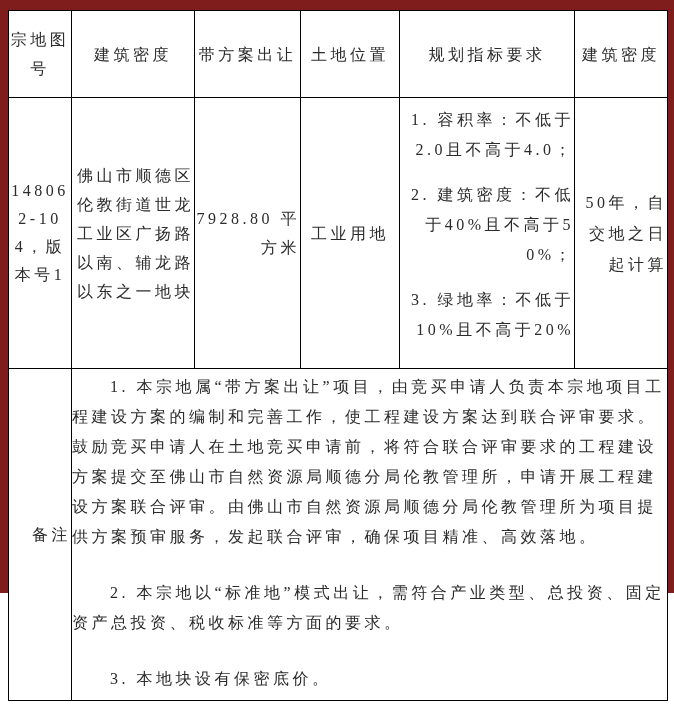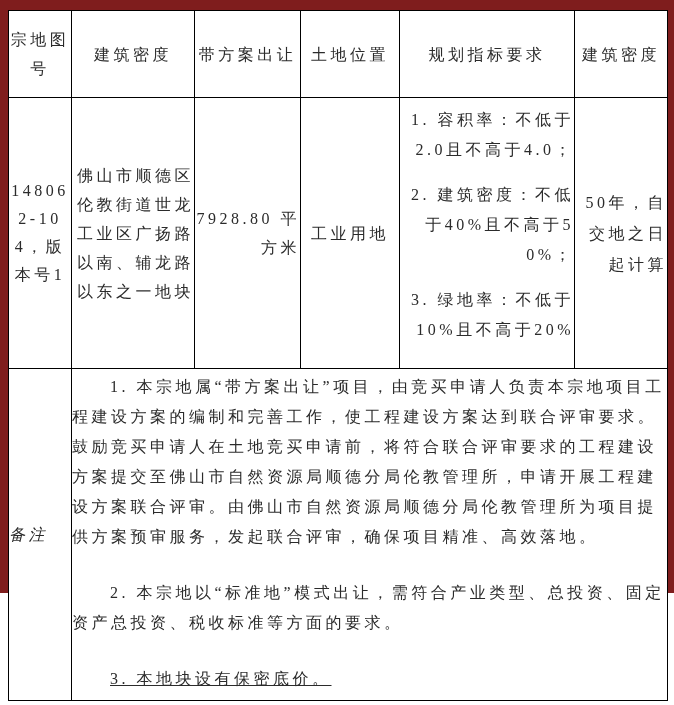--- a/index.html
+++ b/index.html
@@ -77,35 +77,34 @@
     word-break: break-all;
   }
   td.cell-planning p { margin: 0 0 15px 0; }
   td.cell-planning p:last-child { margin-bottom: 16px; }
   td.cell-term {
     text-align: right;
     padding: 0 4px;
     line-height: 31px;
   }
   td.cell-remark-label {
-    text-align: left;
+    text-align: right;
     line-height: 29px;
-    font-style: italic;
   }
   td.cell-remark {
     vertical-align: top;
     text-align: left;
     padding: 13px 14px 0 14px;
     line-height: 30px;
   }
   td.cell-remark p {
     margin: 0 0 26px 0;
     text-indent: 38px;
   }
-  td.cell-remark p:last-child { margin-bottom: 4px; text-decoration: underline; }
+  td.cell-remark p:last-child { margin-bottom: 4px; }
 </style>
 </head>
 <body>
 
 <div class="page">
   <table class="land-table">
     <colgroup>
       <col style="width:63px">
       <col style="width:123px">
       <col style="width:106px">

